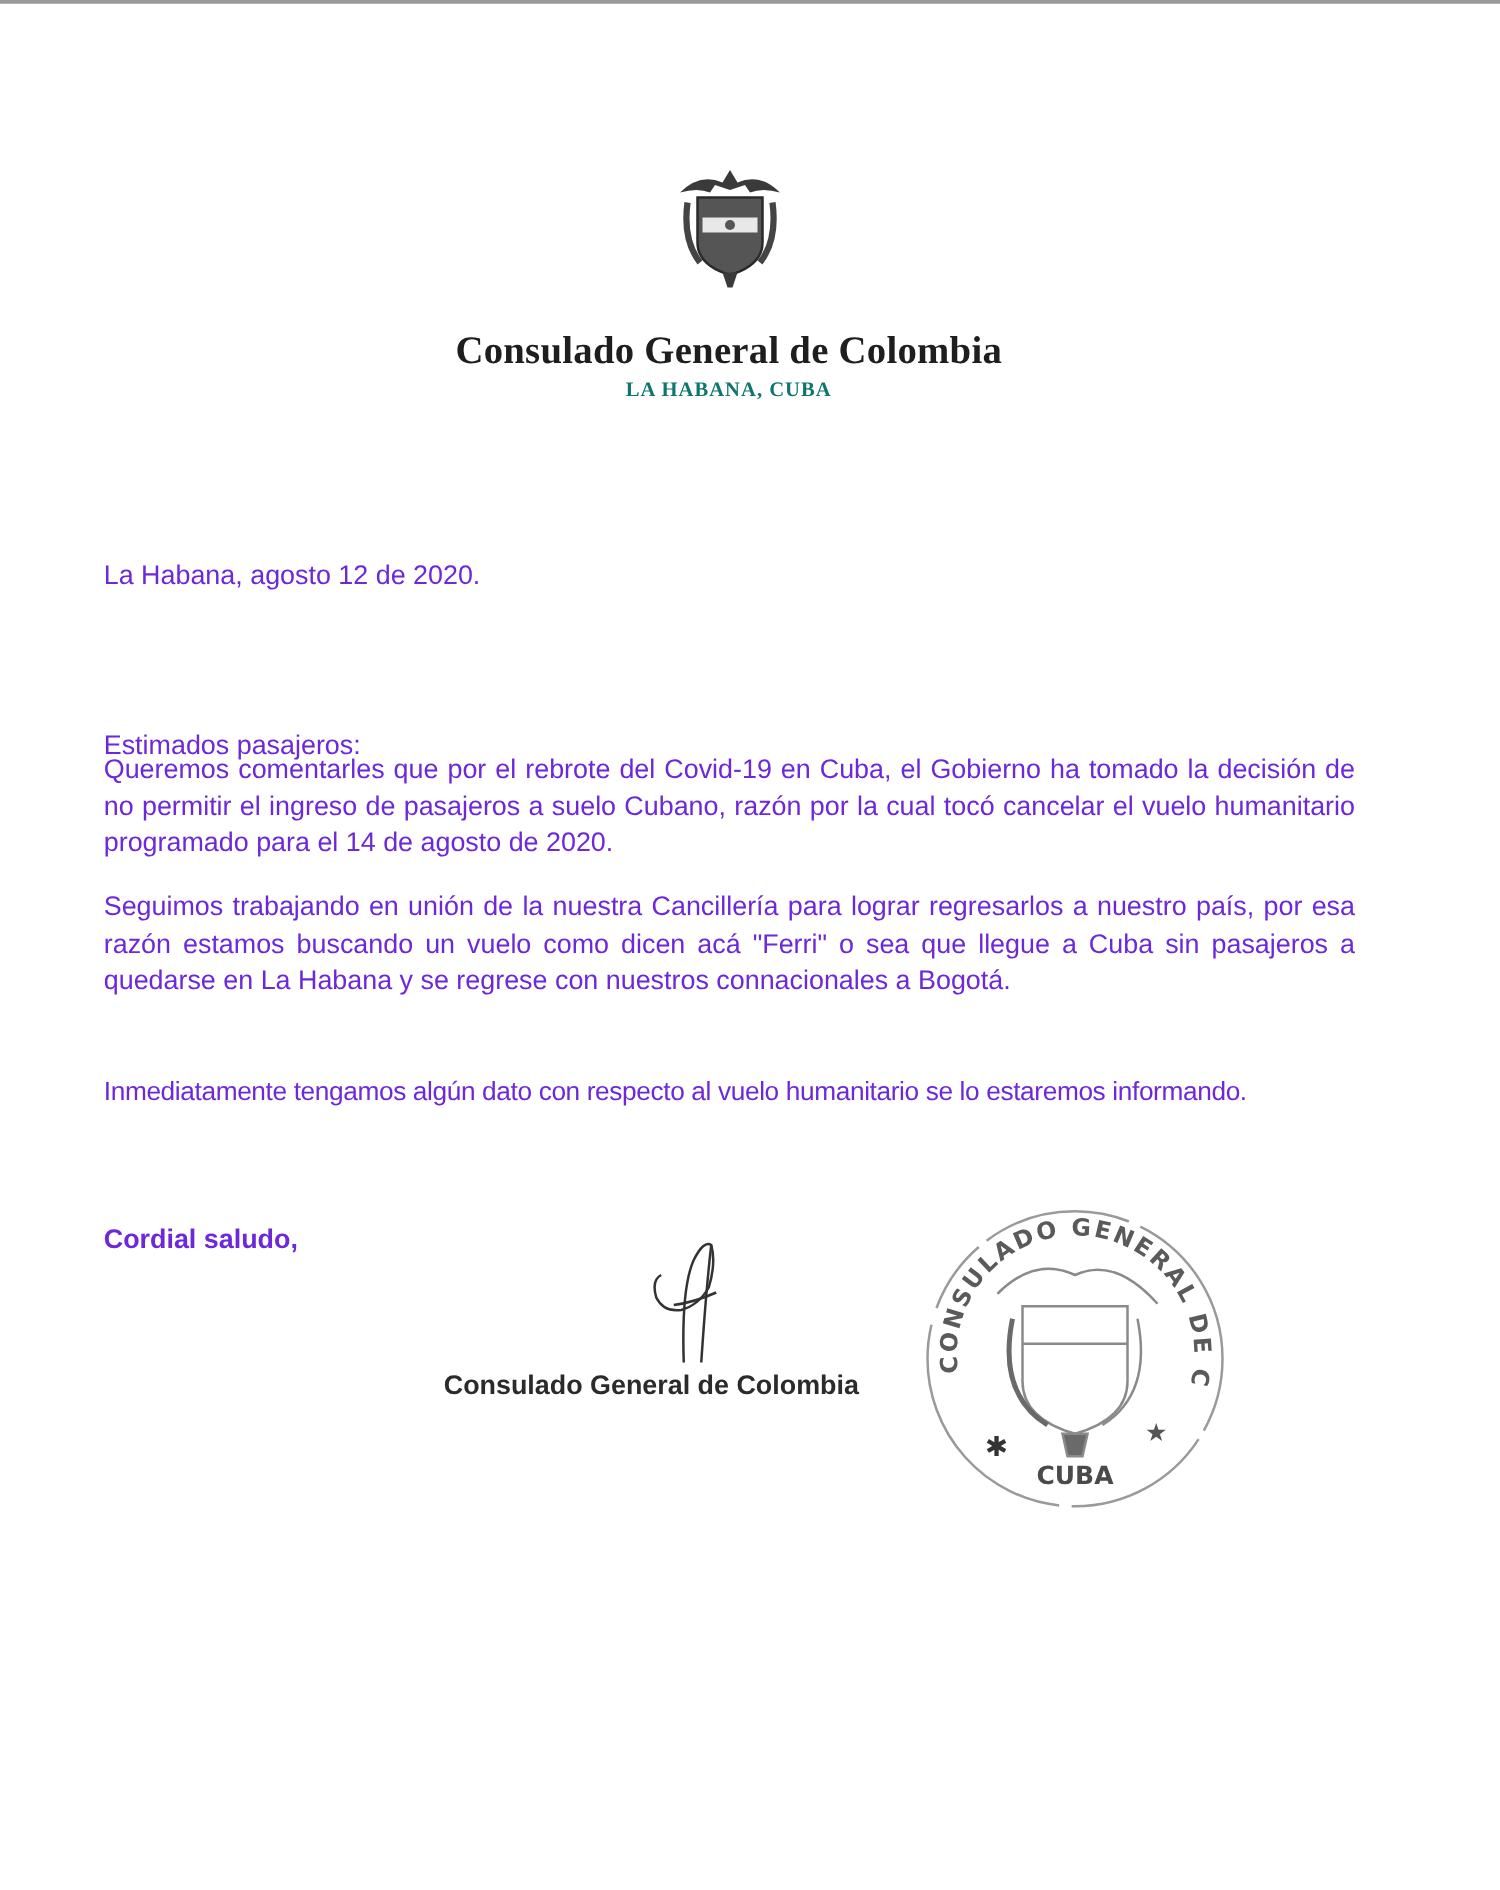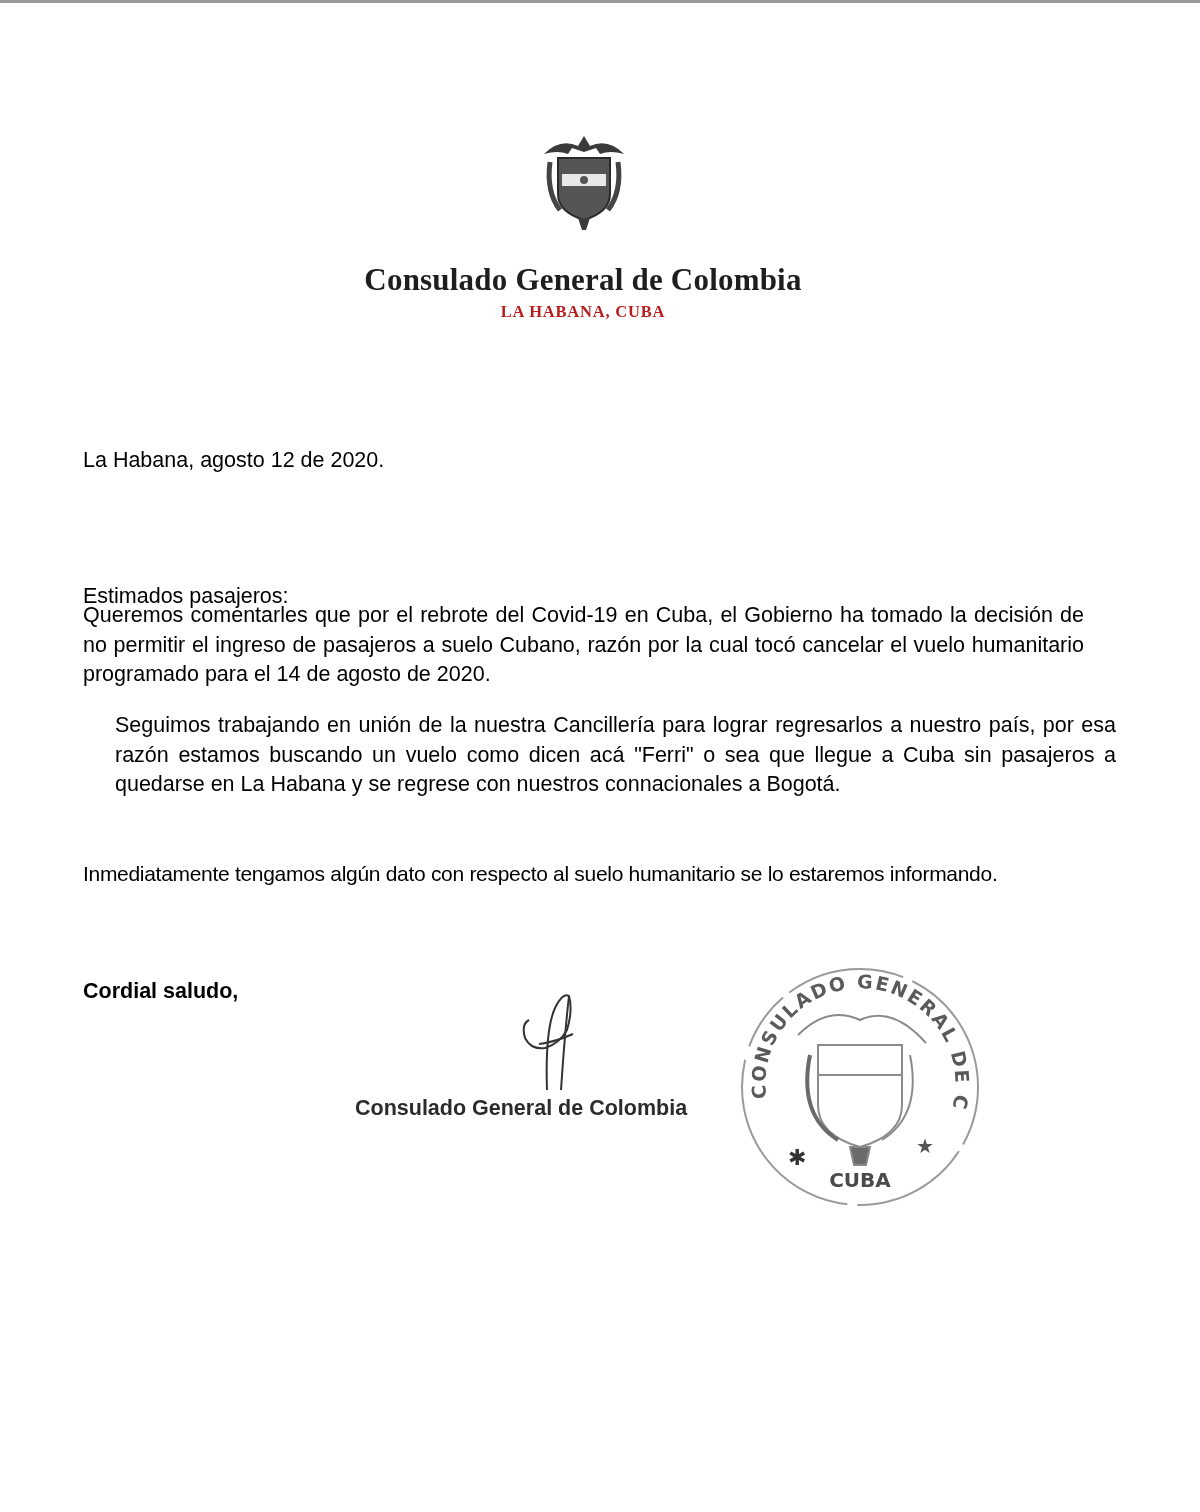--- a/index.html
+++ b/index.html
@@ -9,29 +9,29 @@
     }
     .top-rule { position: absolute; left: 0; top: 0; width: 1200px; height: 3px; background: #9a9a9a; }
     .crest { position: absolute; left: 540px; top: 132px; width: 88px; height: 100px; }
     .title {
       position: absolute; left: 0; width: 1166px; text-align: center; top: 262px;
       font-family: "Liberation Serif", serif; font-weight: bold; font-size: 31px; color: #1e1e1e;
       letter-spacing: 0.2px;
     }
     .subtitle {
       position: absolute; left: 0; width: 1166px; text-align: center; top: 302px;
-      font-family: "Liberation Serif", serif; font-weight: bold; font-size: 16.5px; color: #b91c1c;
+      font-family: "Liberation Serif", serif; font-weight: bold; font-size: 16.5px; color: #0f766e;
       letter-spacing: 0.8px;
     }
-    .body-text { position: absolute; left: 83px; width: 1001px; font-size: 21.5px; line-height: 29.5px; color: #000000; }
+    .body-text { position: absolute; left: 83px; width: 1001px; font-size: 21.5px; line-height: 29.5px; color: #6d28d9; }
     .justify { text-align: justify; text-align-last: left; }
     .date { top: 446px; }
     .salutation { top: 534px; margin-top: 48px; }
     .p1 { top: 601px; }
-    .p2 { top: 711px; margin-left: 32px; }
+    .p2 { top: 711px; }
     .p3 { top: 859px; font-size: 21px; letter-spacing: -0.3px; }
     .closing { top: 977px; font-weight: bold; }
     .signature { position: absolute; left: 515px; top: 990px; width: 70px; height: 105px; }
     .signer { position: absolute; left: 355px; top: 1096px; font-size: 21.5px; font-weight: bold; color: #2b2b2b; }
     .stamp { position: absolute; left: 738px; top: 965px; width: 245px; height: 245px; }
   </style>
 </head>
 <body>
 
 <div class="top-rule"></div>
@@ -47,21 +47,21 @@
     <path d="M38 86 L50 86 L46 98 L42 98 Z" fill="#3a3a3a"></path>
   </svg>
   <div class="title">Consulado General de Colombia</div>
   <div class="subtitle">LA HABANA, CUBA</div>
 </div>
 
 <div class="body-text date">La Habana, agosto 12 de 2020.</div>
 <div class="body-text salutation">Estimados pasajeros:</div>
 <div class="body-text p1 justify">Queremos comentarles que por el rebrote del Covid-19 en Cuba, el Gobierno ha tomado la decisión de no permitir el ingreso de pasajeros a suelo Cubano, razón por la cual tocó cancelar el vuelo humanitario programado para el 14 de agosto de 2020.</div>
 <div class="body-text p2 justify">Seguimos trabajando en unión de la nuestra Cancillería para lograr regresarlos a nuestro país, por esa razón estamos buscando un vuelo como dicen acá "Ferri" o sea que llegue a Cuba sin pasajeros a quedarse en La Habana y se regrese con nuestros connacionales a Bogotá.</div>
-<div class="body-text p3 justify">Inmediatamente tengamos algún dato con respecto al suelo humanitario se lo estaremos informando.</div>
+<div class="body-text p3 justify">Inmediatamente tengamos algún dato con respecto al vuelo humanitario se lo estaremos informando.</div>
 <div class="body-text closing">Cordial saludo,</div>
 
 <svg class="signature" viewBox="0 0 70 105">
   <path d="M14 30 Q6 34 10 48 Q16 60 30 58 Q44 54 52 40 Q58 20 54 6 Q48 2 40 18 Q30 40 32 100" stroke="#333" stroke-width="2" fill="none"></path>
   <path d="M54 6 Q50 40 46 100" stroke="#333" stroke-width="2" fill="none"></path>
   <path d="M24 54 Q40 52 58 44" stroke="#333" stroke-width="2" fill="none"></path>
 </svg>
 
 <div class="signer">Consulado General de Colombia</div>
 

